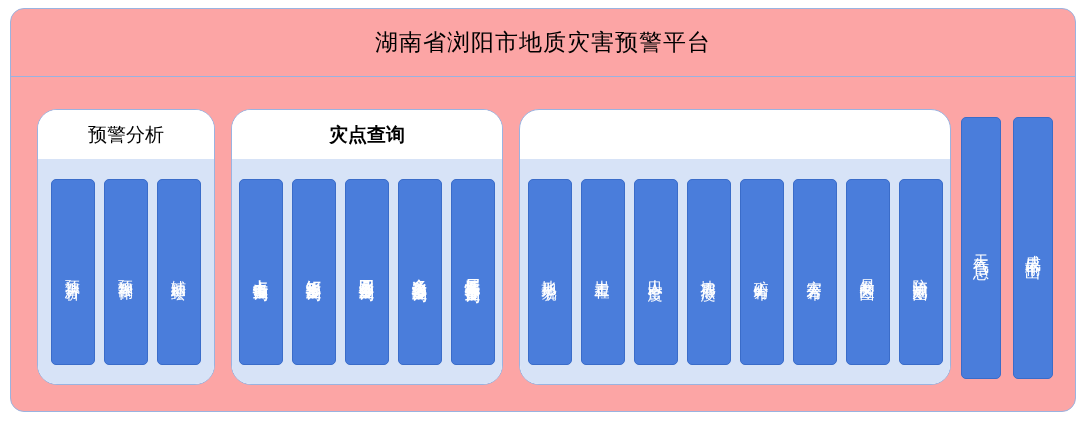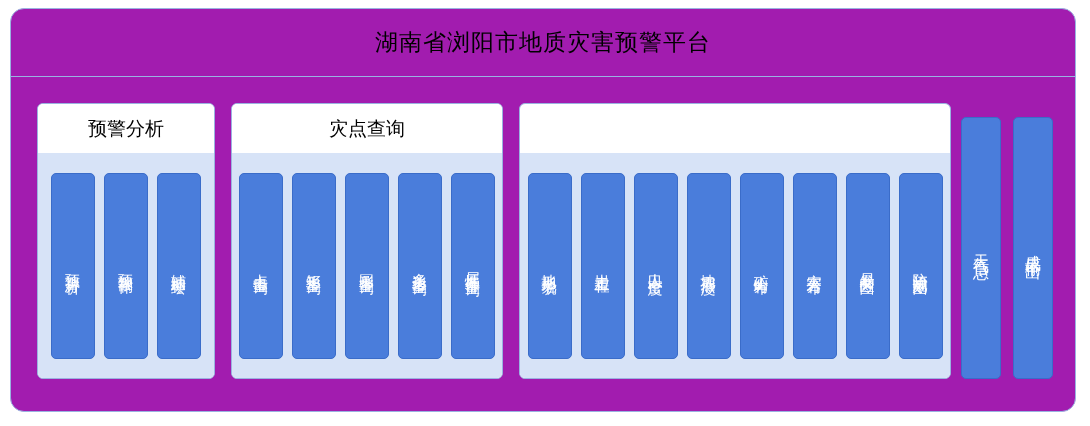--- a/index.html
+++ b/index.html
@@ -16,21 +16,21 @@
   }
 
   .platform {
     position: absolute;
     left: 10px;
     top: 8px;
     width: 1066px;
     height: 404px;
     border: 1px solid #9ab3e0;
     border-radius: 14px;
-    background: #a21caf;
+    background: #fca5a5;
     box-sizing: border-box;
   }
 
   .platform-title {
     position: absolute;
     left: 0;
     top: 0;
     width: 100%;
     height: 68px;
     display: flex;
@@ -47,24 +47,24 @@
     position: absolute;
     left: 0;
     top: 68px;
     width: 100%;
     height: 336px;
     box-sizing: border-box;
   }
 
   .group {
     position: absolute;
-    top: 26px;
+    top: 32px;
     height: 276px;
     border: 1px solid #9ab3e0;
-    border-radius: 6px;
+    border-radius: 20px;
     background: #ffffff;
     box-sizing: border-box;
     overflow: hidden;
   }
 
   .group-title {
     height: 49px;
     display: flex;
     align-items: center;
     justify-content: center;
@@ -123,21 +123,21 @@
     justify-content: center;
     text-align: center;
     writing-mode: vertical-rl;
     text-orientation: upright;
     letter-spacing: 3px;
     box-sizing: border-box;
   }
 
   
   #group-0 { left: 26px;  width: 178px; }
-  #group-1 { left: 220px; width: 272px; }
+  #group-1 { left: 220px; width: 272px; font-weight: bold; }
   #group-2 { left: 508px; width: 432px; }
 
   #standalone-0 { left: 950px; }
   #standalone-1 { left: 1002px; }
 </style>
 </head>
 <body>
 
 <div class="platform">
 

